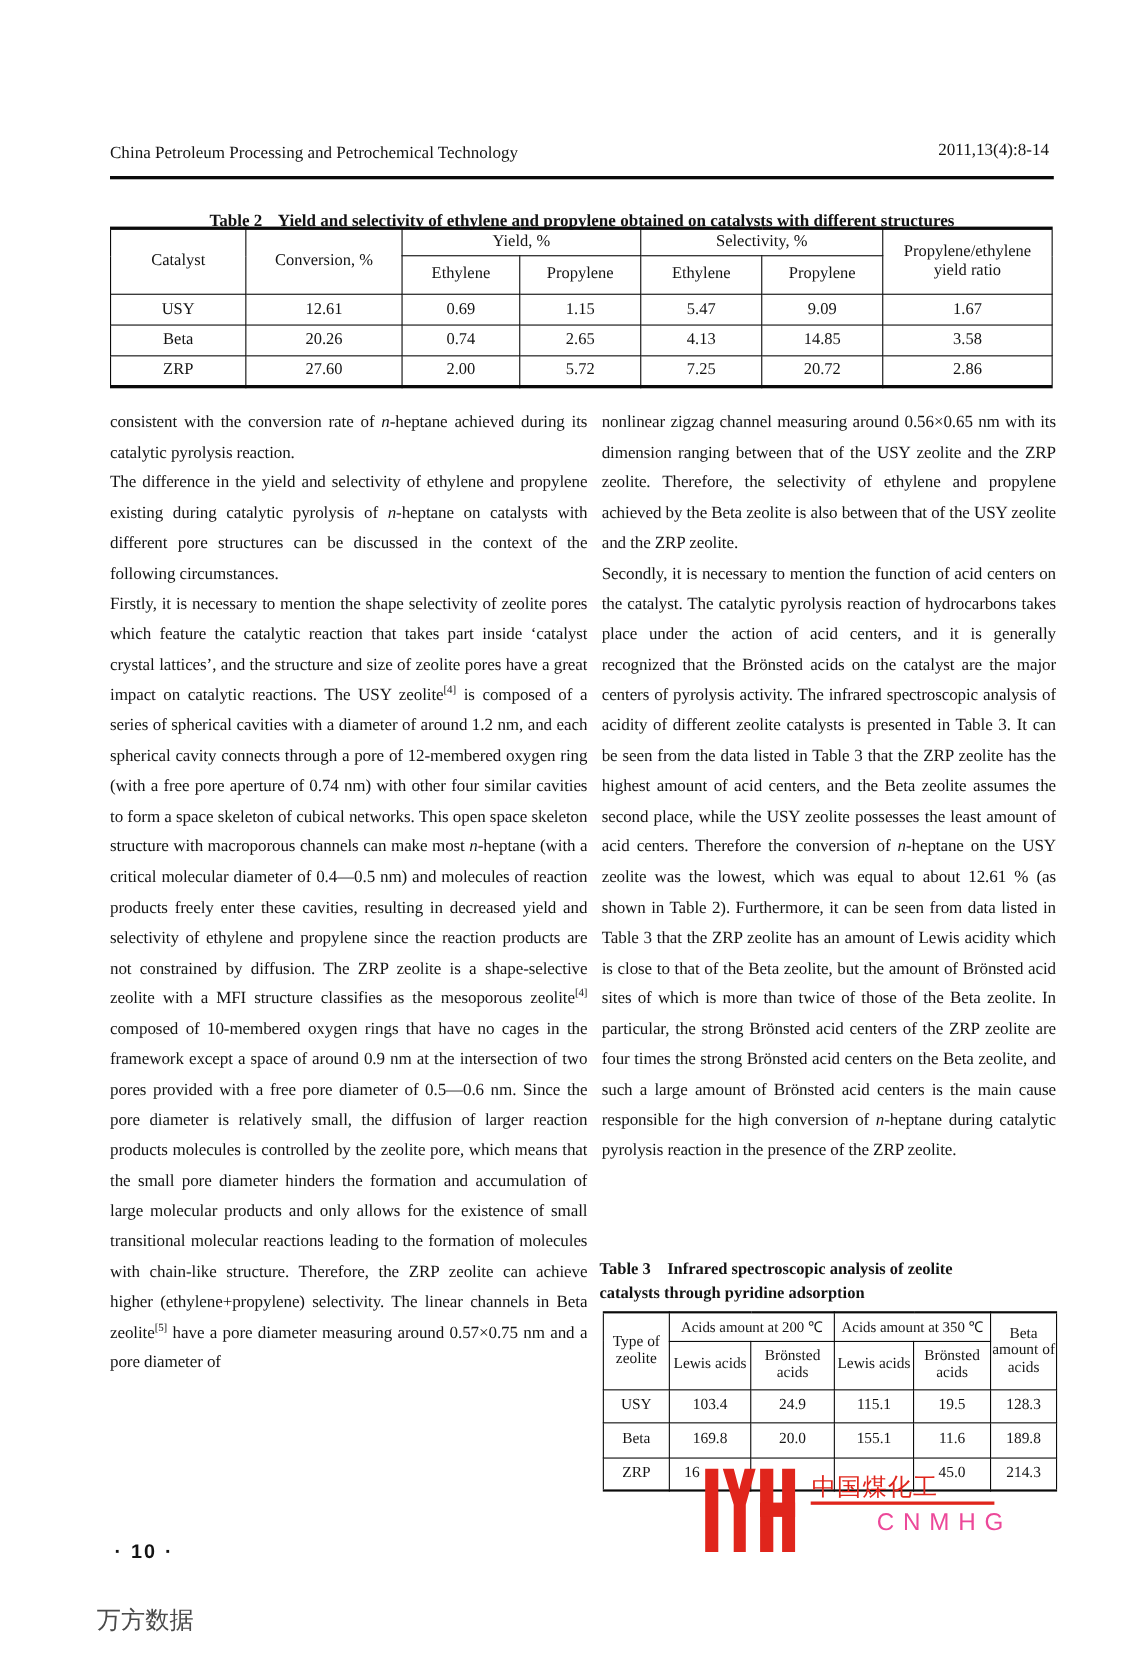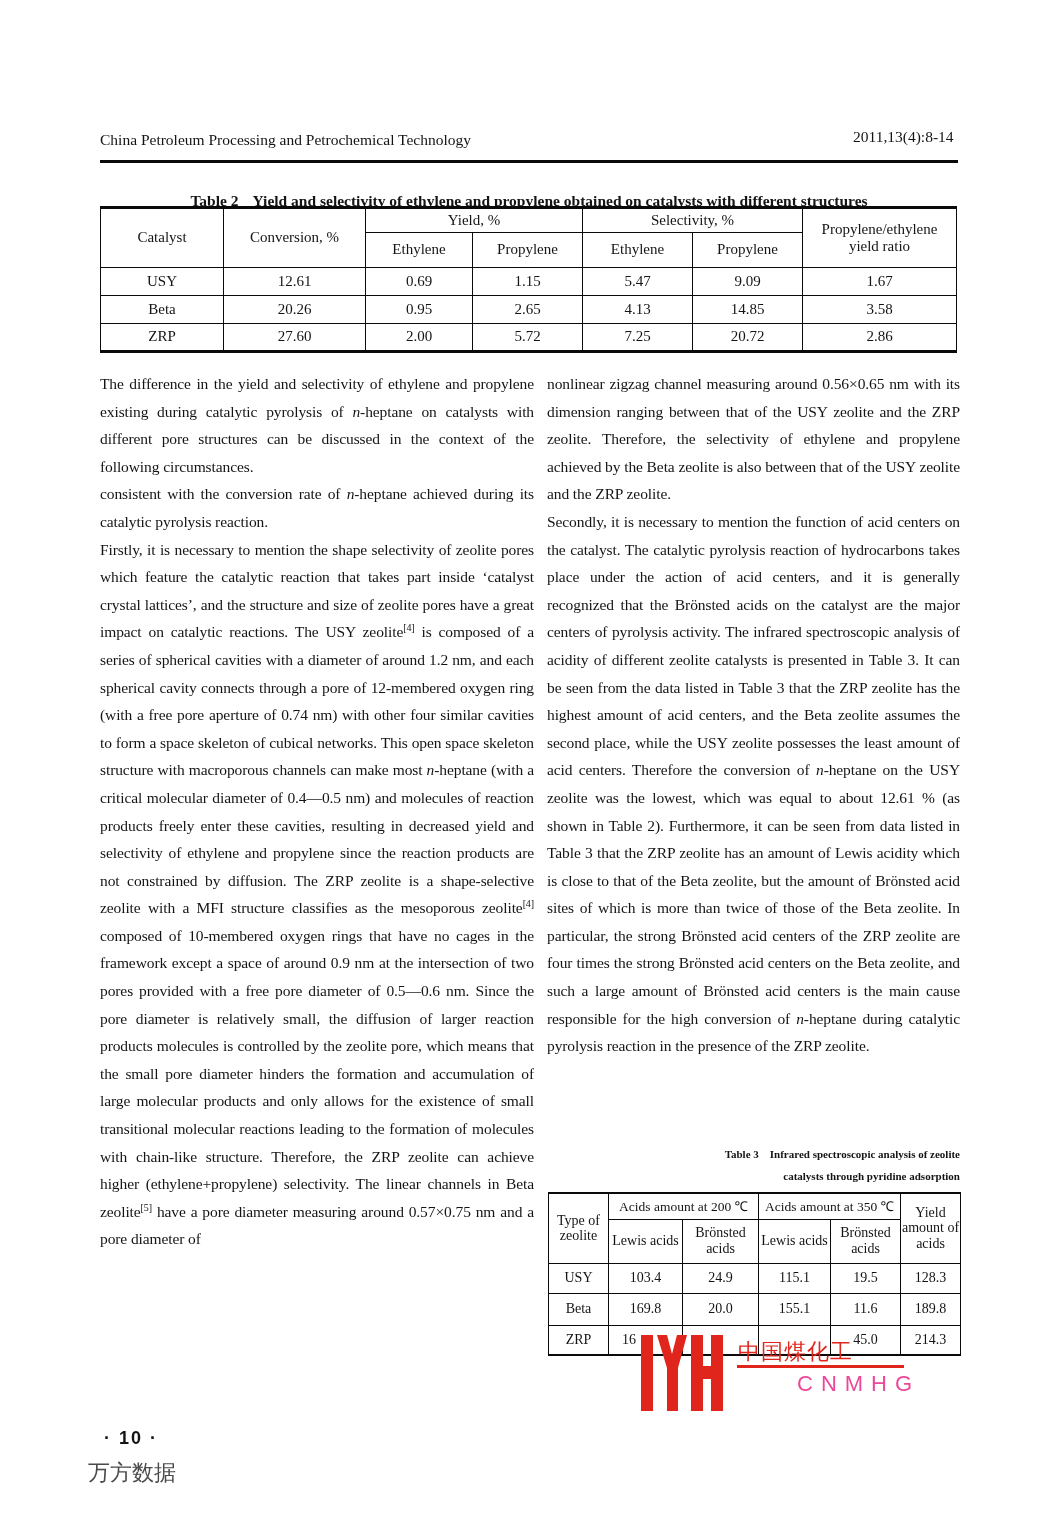--- a/index.html
+++ b/index.html
@@ -5,21 +5,21 @@
   html,body{margin:0;padding:0;background:#e8e8e8;}
   .page{position:relative;width:1043px;height:1523px;background:#ffffff;margin:0 auto;
         font-family:"Liberation Serif", serif;color:#141414;overflow:hidden;}
   
   .hdr-left{position:absolute;left:100px;top:131px;font-size:15.5px;}
   .hdr-right{position:absolute;left:853px;top:128px;font-size:15.5px;}
   .hdr-rule{position:absolute;left:100px;top:160px;width:858px;height:3px;background:#0a0a0a;}
   
   .t2-cap{position:absolute;left:100px;top:179px;width:858px;text-align:center;font-weight:bold;font-size:15.5px;margin-top:13px;}
   .cap-label{margin-right:14px;}
-  .t3-cap{position:absolute;left:545px;top:1143px;width:415px;text-align:right;font-weight:bold;font-size:11px;line-height:22px;}
+  .t3-cap{position:absolute;left:545px;top:1143px;width:415px;text-align:left;font-weight:bold;font-size:15px;line-height:22px;}
   
   table{border-collapse:collapse;table-layout:fixed;}
   .t2{position:absolute;left:100px;top:206px;width:856px;font-size:15px;
       border-top:3px solid #0a0a0a;border-bottom:3px solid #0a0a0a;}
   .t2 th,.t2 td{border:1.5px solid #0a0a0a;text-align:center;vertical-align:middle;
       font-weight:normal;padding:0;line-height:1.15;}
   .t3{position:absolute;left:548px;top:1192px;width:412px;font-size:14px;
       border-top:2.5px solid #0a0a0a;border-bottom:2.5px solid #0a0a0a;}
   .t3 th,.t3 td{border:1.5px solid #0a0a0a;text-align:center;vertical-align:middle;
       font-weight:normal;padding:0;line-height:1.12;}
@@ -35,21 +35,21 @@
   
   .wm{position:absolute;left:641px;top:1333px;width:320px;height:80px;z-index:6;}
   .wm-logo{position:absolute;left:0;top:2px;}
   .wm-cn{position:absolute;left:97px;top:4px;font-size:22px;letter-spacing:1px;color:#e0251c;
          font-family:"Liberation Sans", sans-serif;white-space:nowrap;}
   .wm-line{position:absolute;left:96px;top:32px;width:167px;height:2.5px;background:#e0251c;}
   .wm-en{position:absolute;left:156px;top:38px;font-size:22px;letter-spacing:8px;color:#ec4899;
          font-family:"Liberation Sans", sans-serif;white-space:nowrap;}
   
   .pageno{position:absolute;left:104px;top:1400px;font-size:18px;font-weight:bold;
-          font-family:"Liberation Sans", sans-serif;letter-spacing:2px;margin-top:28px;}
+          font-family:"Liberation Sans", sans-serif;letter-spacing:2px;}
   .wanfang{position:absolute;left:88px;top:1458px;font-size:22px;color:#4a4a4a;
            font-family:"Liberation Sans", sans-serif;}
 </style>
 </head>
 <body>
 
 <div class="page">
 
   <div class="hdr-left">China Petroleum Processing and Petrochemical Technology</div>
   <div class="hdr-right">2011,13(4):8-14</div>
@@ -88,41 +88,41 @@
       <td>12.61</td>
       <td>0.69</td>
       <td>1.15</td>
       <td>5.47</td>
       <td>9.09</td>
       <td>1.67</td>
     </tr>
     <tr style="height:28px">
       <td>Beta</td>
       <td>20.26</td>
-      <td>0.95</td>
+      <td>0.74</td>
       <td>2.65</td>
       <td>4.13</td>
       <td>14.85</td>
       <td>3.58</td>
     </tr>
     <tr style="height:28px">
       <td>ZRP</td>
       <td>27.60</td>
       <td>2.00</td>
       <td>5.72</td>
       <td>7.25</td>
       <td>20.72</td>
       <td>2.86</td>
     </tr>
   </tbody>
     </table>
 
   <div class="col col-left">
+    <p>consistent with the conversion rate of <i>n</i>-heptane achieved during its catalytic pyrolysis reaction.</p>
     <p>The difference in the yield and selectivity of ethylene and propylene existing during catalytic pyrolysis of <i>n</i>-heptane on catalysts with different pore structures can be discussed in the context of the following circumstances.</p>
-    <p>consistent with the conversion rate of <i>n</i>-heptane achieved during its catalytic pyrolysis reaction.</p>
     <p>Firstly, it is necessary to mention the shape selectivity of zeolite pores which feature the catalytic reaction that takes part inside ‘catalyst crystal lattices’, and the structure and size of zeolite pores have a great impact on catalytic reactions. The USY zeolite<sup>[4]</sup> is composed of a series of spherical cavities with a diameter of around 1.2 nm, and each spherical cavity connects through a pore of 12-membered oxygen ring (with a free pore aperture of 0.74 nm) with other four similar cavities to form a space skeleton of cubical networks. This open space skeleton structure with macroporous channels can make most <i>n</i>-heptane (with a critical molecular diameter of 0.4—0.5 nm) and molecules of reaction products freely enter these cavities, resulting in decreased yield and selectivity of ethylene and propylene since the reaction products are not constrained by diffusion. The ZRP zeolite is a shape-selective zeolite with a MFI structure classifies as the mesoporous zeolite<sup>[4]</sup> composed of 10-membered oxygen rings that have no cages in the framework except a space of around 0.9 nm at the intersection of two pores provided with a free pore diameter of 0.5—0.6 nm. Since the pore diameter is relatively small, the diffusion of larger reaction products molecules is controlled by the zeolite pore, which means that the small pore diameter hinders the formation and accumulation of large molecular products and only allows for the existence of small transitional molecular reactions leading to the formation of molecules with chain-like structure. Therefore, the ZRP zeolite can achieve higher (ethylene+propylene) selectivity. The linear channels in Beta zeolite<sup>[5]</sup> have a pore diameter measuring around 0.57×0.75 nm and a pore diameter of</p>
   </div>
   <div class="col col-right">
     <p>nonlinear zigzag channel measuring around 0.56×0.65 nm with its dimension ranging between that of the USY zeolite and the ZRP zeolite. Therefore, the selectivity of ethylene and propylene achieved by the Beta zeolite is also between that of the USY zeolite and the ZRP zeolite.</p>
     <p>Secondly, it is necessary to mention the function of acid centers on the catalyst. The catalytic pyrolysis reaction of hydrocarbons takes place under the action of acid centers, and it is generally recognized that the Brönsted acids on the catalyst are the major centers of pyrolysis activity. The infrared spectroscopic analysis of acidity of different zeolite catalysts is presented in Table 3. It can be seen from the data listed in Table 3 that the ZRP zeolite has the highest amount of acid centers, and the Beta zeolite assumes the second place, while the USY zeolite possesses the least amount of acid centers. Therefore the conversion of <i>n</i>-heptane on the USY zeolite was the lowest, which was equal to about 12.61 % (as shown in Table 2). Furthermore, it can be seen from data listed in Table 3 that the ZRP zeolite has an amount of Lewis acidity which is close to that of the Beta zeolite, but the amount of Brönsted acid sites of which is more than twice of those of the Beta zeolite. In particular, the strong Brönsted acid centers of the ZRP zeolite are four times the strong Brönsted acid centers on the Beta zeolite, and such a large amount of Brönsted acid centers is the main cause responsible for the high conversion of <i>n</i>-heptane during catalytic pyrolysis reaction in the presence of the ZRP zeolite.</p>
   </div>
 
   <div class="t3-cap">
     <div>Table 3 Infrared spectroscopic analysis of zeolite</div>
     <div>catalysts through pyridine adsorption</div>
@@ -135,21 +135,21 @@
         <col style="width:76px">
         <col style="width:72px">
         <col style="width:70px">
         <col style="width:60px">
       </colgroup>
     <tbody>
         <tr style="height:26px">
       <th rowspan="2">Type of zeolite</th>
       <th colspan="2" class="nowrap">Acids amount at 200 ℃</th>
       <th colspan="2" class="nowrap">Acids amount at 350 ℃</th>
-      <th rowspan="2">Yield amount of acids</th>
+      <th rowspan="2">Beta amount of acids</th>
     </tr>
     <tr style="height:44px">
       <th>Lewis acids</th>
       <th>Brönsted acids</th>
       <th>Lewis acids</th>
       <th>Brönsted acids</th>
     </tr>
     <tr style="height:30px">
       <td>USY</td>
       <td>103.4</td>

